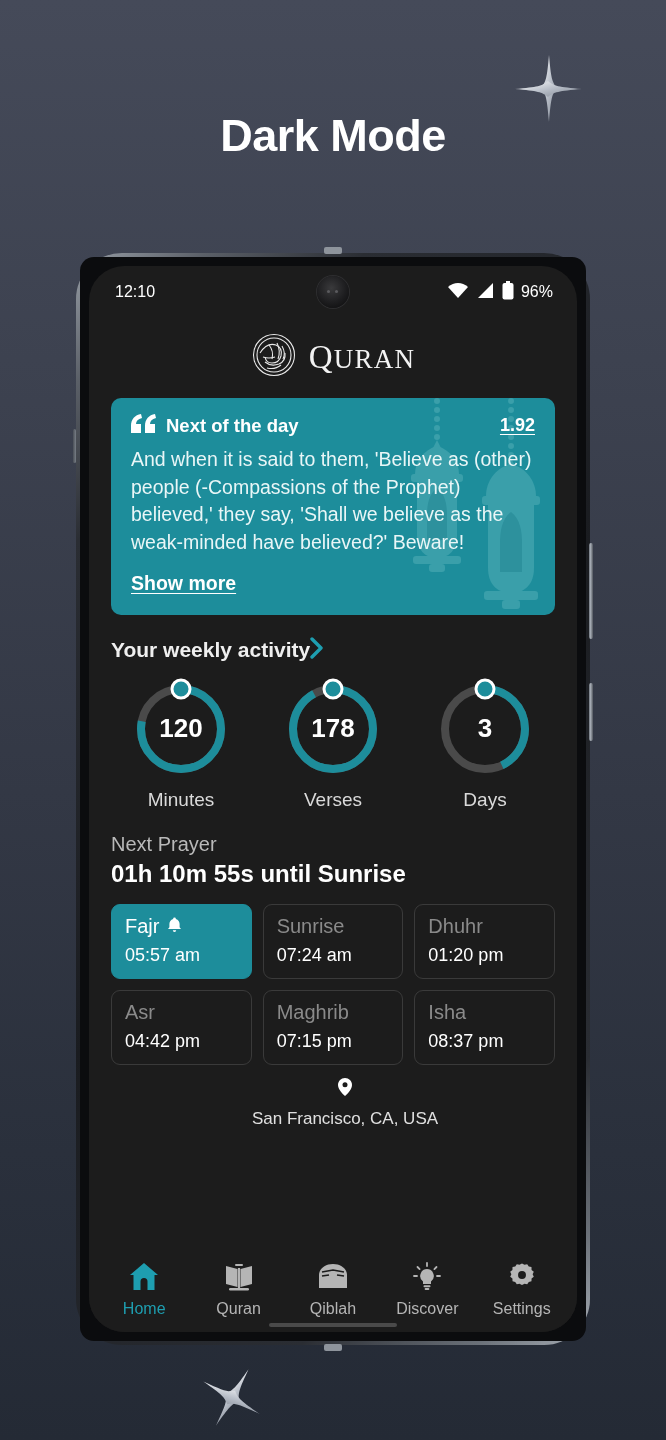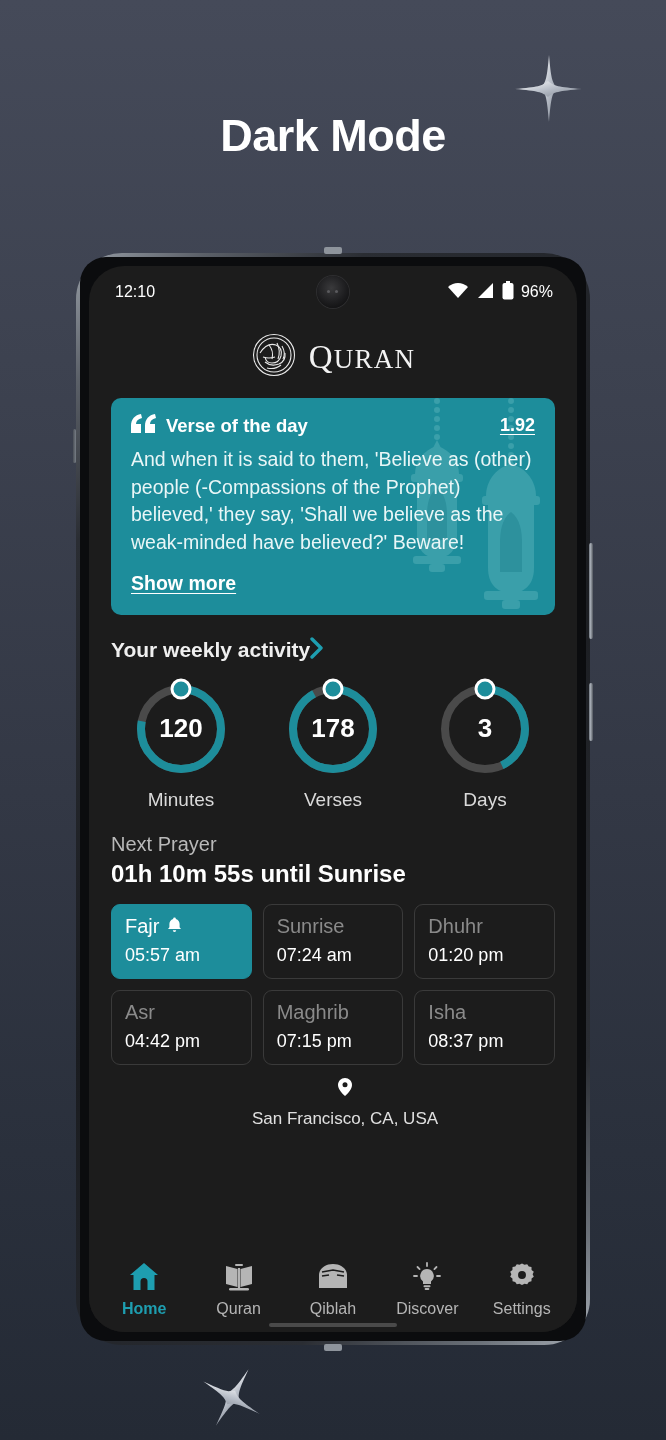--- a/index.html
+++ b/index.html
@@ -24,21 +24,21 @@
   
   .phone-wrap { position:absolute; left:76px; top:253px; width:514px; height:1092px; }
   .phone-frame {
     position:absolute; inset:0;
     border-radius:46px;
     background:linear-gradient(135deg,#9aa0a8 0%,#5b6068 8%,#2a2d33 18%,#1a1c20 50%,#2a2d33 82%,#6b7179 93%,#a8aeb6 100%);
     padding:4px;
   }
   .phone-inner {
     position:absolute; inset:4px;
-    border-radius:26px;
+    border-radius:14px;
     background:#0b0c0e;
     padding:8px;
   }
   .screen {
     position:absolute; inset:9px;
     border-radius:35px;
     background:#1c1c1c;
     overflow:hidden;
   }
   
@@ -162,21 +162,21 @@
   .bottom-nav {
     position:absolute; left:0; right:0; bottom:0;
     display:flex; justify-content:space-around;
     padding:10px 8px 14px; background:#1c1c1c;
   }
   .nav-item {
     display:flex; flex-direction:column; align-items:center; gap:5px;
     width:88px;
   }
   .nav-label { font-size:16px; color:#b5b5b5; }
-  .nav-item.active .nav-label { color:#1e9eb0;font-weight:bold; }
+  .nav-item.active .nav-label { color:#1e9eb0; }
   .home-indicator {
     position:absolute; bottom:5px; left:50%; margin-left:-64px;
     width:128px; height:4px; border-radius:2px; background:#4a4a4a;
   }
 </style>
 </head>
 <body>
 
 <div class="sparkle" style="top:52px; left:512px;">
   <svg width="74" height="74" viewBox="0 0 74 74">
@@ -304,21 +304,21 @@
           </div>
 
           <div class="verse-top">
             <div class="verse-title-wrap">
               <span>
                 <svg width="25" height="19" viewBox="0 0 25 19">
                   <path d="M0 12 C0 5 4 1 10 0 L11 4 C7 5 5 7 5 10 L10 10 L10 19 L0 19 Z" fill="#ffffff"></path>
                   <path d="M14 12 C14 5 18 1 24 0 L25 4 C21 5 19 7 19 10 L24 10 L24 19 L14 19 Z" fill="#ffffff"></path>
                 </svg>
               </span>
-              <span class="verse-title">Verse of the day</span>
+              <span class="verse-title">Next of the day</span>
             </div>
             <span class="verse-ref">1.92</span>
           </div>
 
           <div class="verse-body">And when it is said to them, 'Believe as (other) people (-Compassions of the Prophet) believed,' they say, 'Shall we believe as the weak-minded have believed?' Beware!</div>
           <a class="show-more" href="#">Show more</a>
         </div>
 
         <div class="activity-head">
           <span class="activity-title">Your weekly activity</span>

